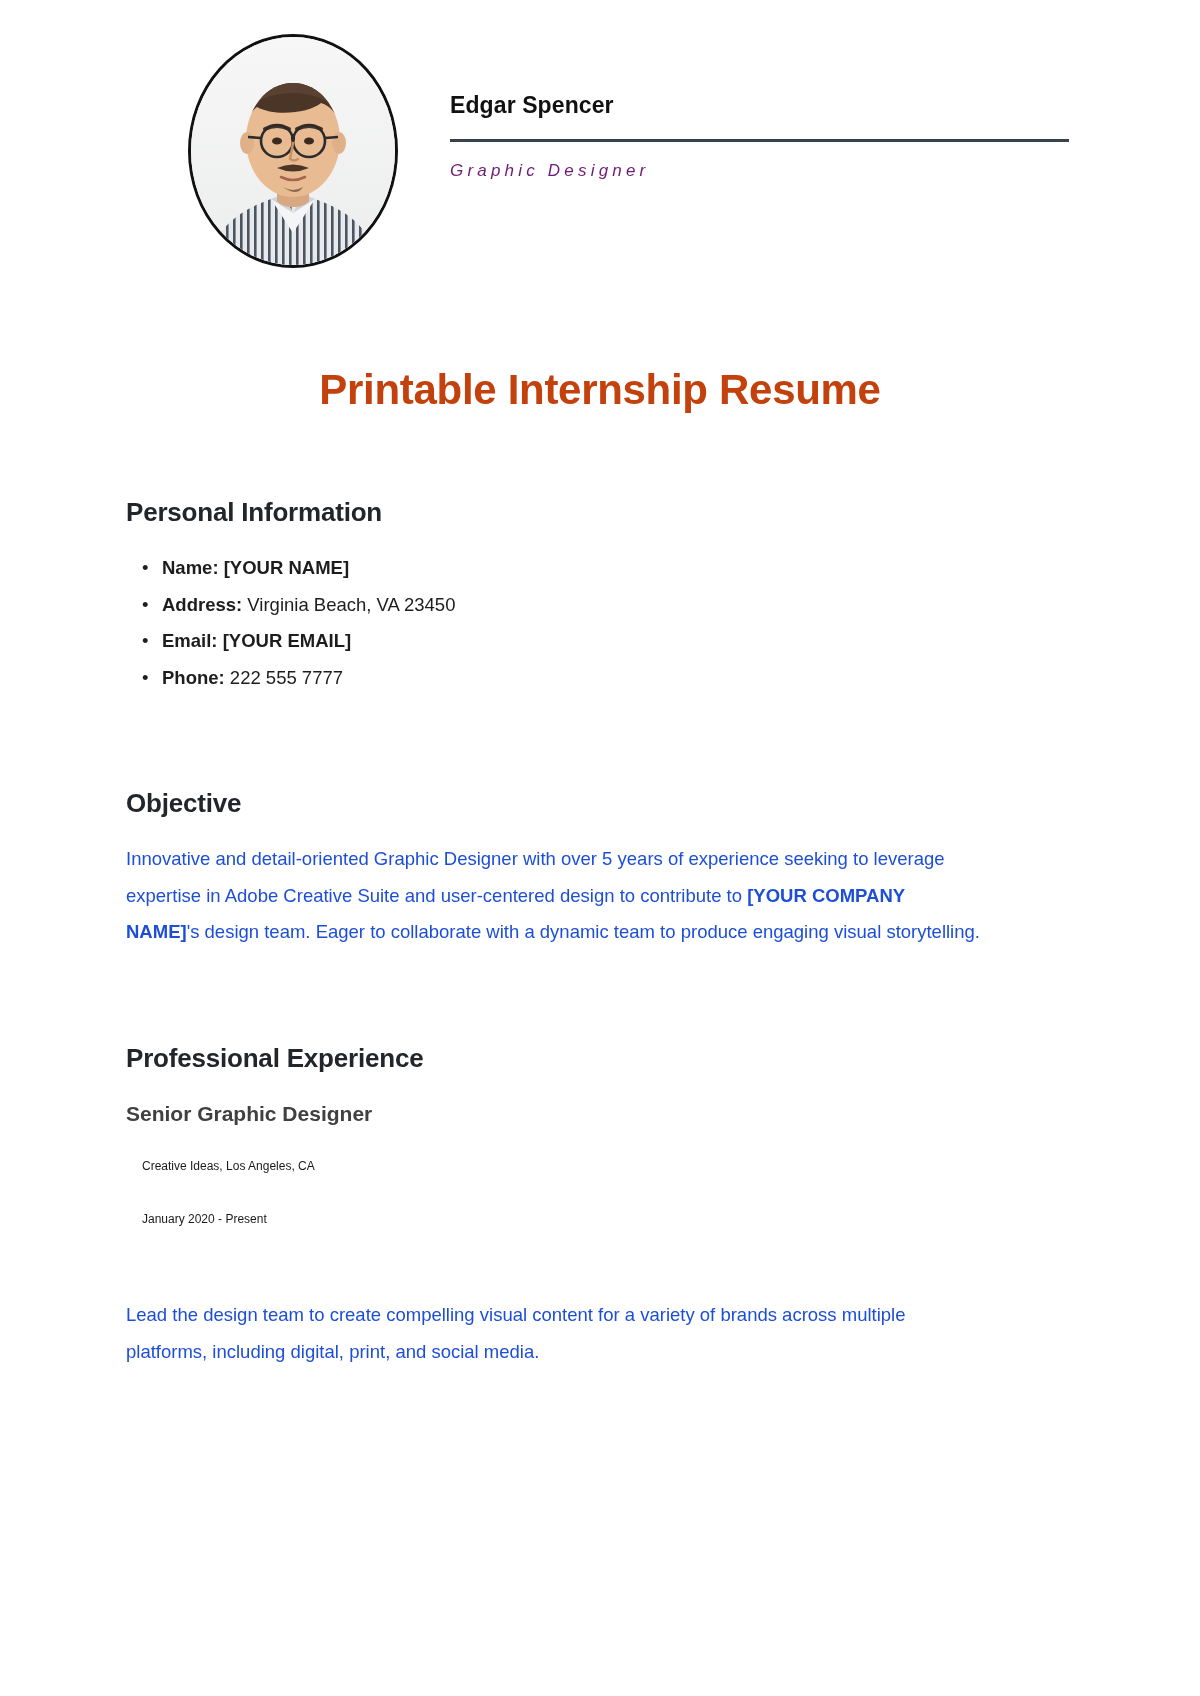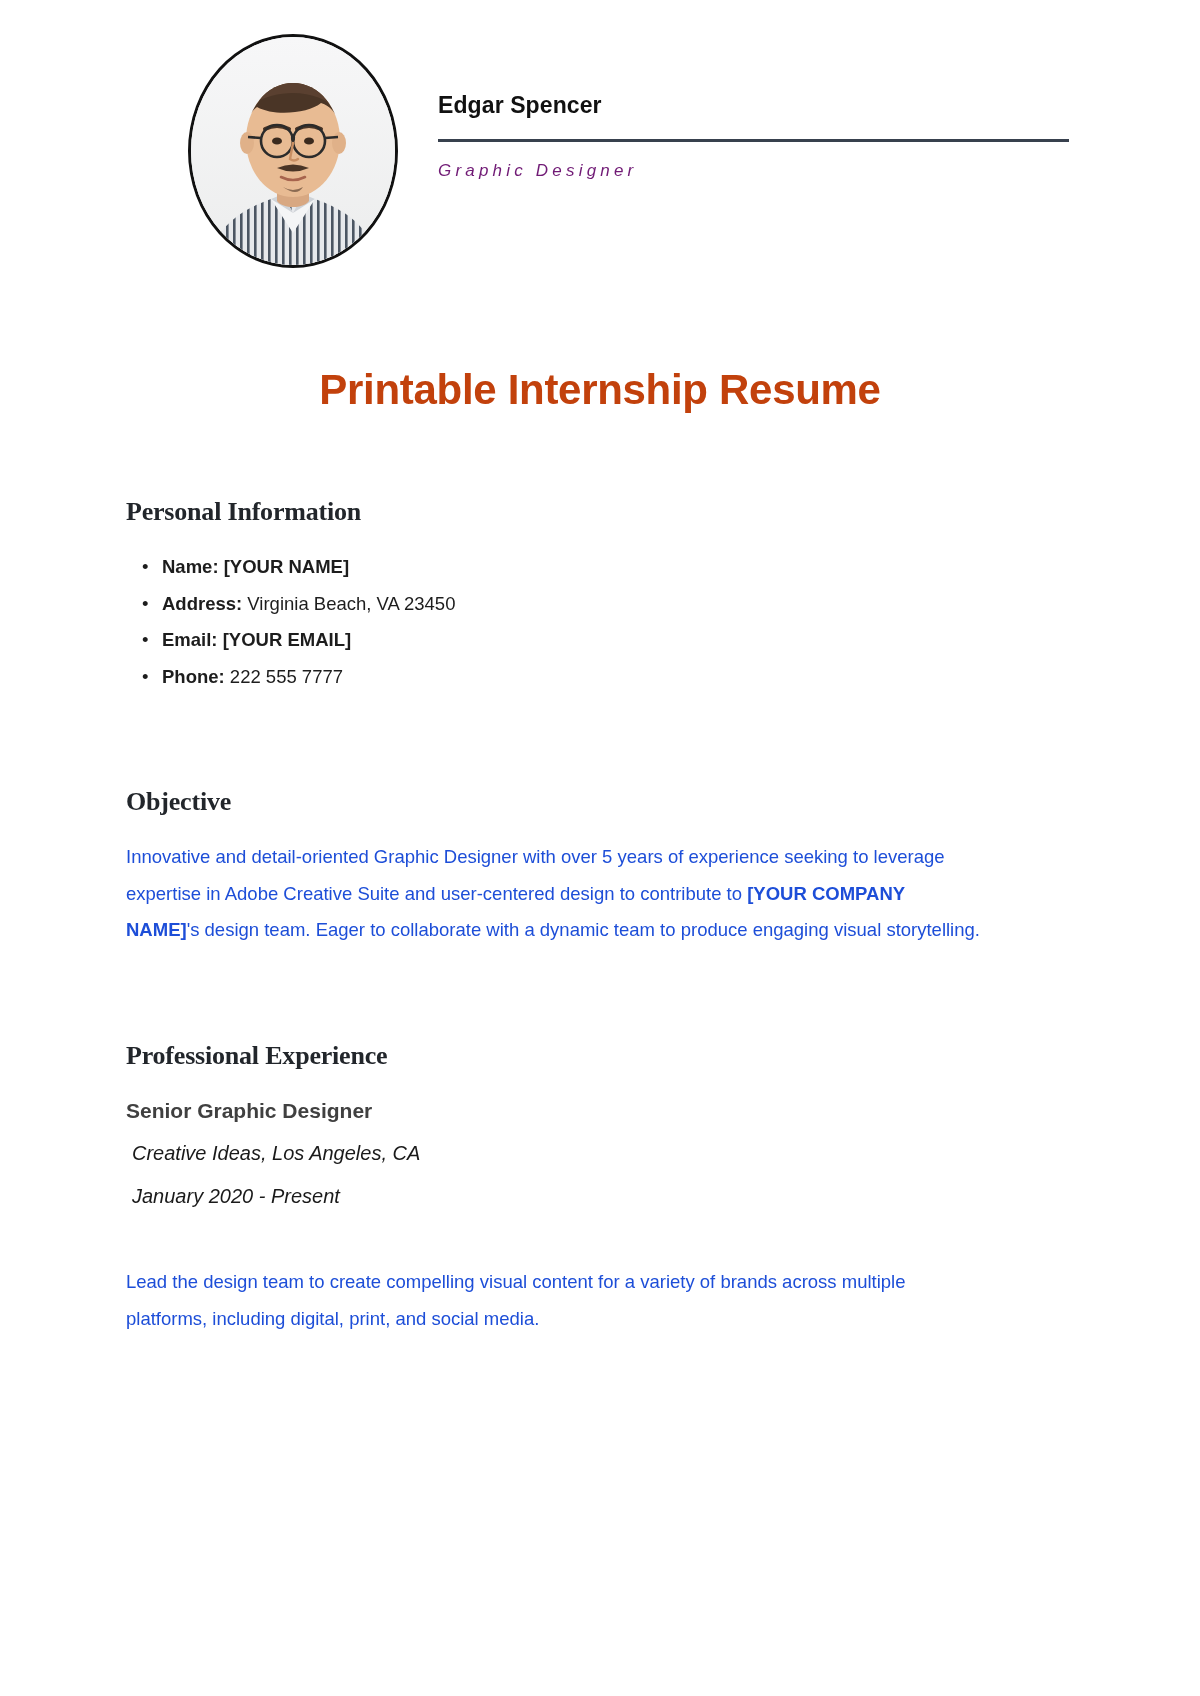--- a/index.html
+++ b/index.html
@@ -55,21 +55,21 @@
     border-radius: 50%;
     border: 3px solid #111111;
     overflow: hidden;
     background: #f2f3f4;
   }
 
   .avatar svg { display: block; width: 100%; height: 100%; }
 
   .header-text {
     flex: 1 1 auto;
-    margin-left: 42px;
+    margin-left: 54px;
     padding-top: 58px;
   }
 
   .person-name {
     font-family: "Liberation Sans", sans-serif;
     font-weight: 700;
     font-size: 23px;
     letter-spacing: 0.1px;
     color: #111111;
     line-height: 1.2;
@@ -108,21 +108,21 @@
   .content {
     position: absolute;
     left: 126px;
     top: 497px;
     width: 856px;
   }
 
   .section { margin-bottom: 0; }
 
   .section-heading {
-    font-family: Liberation Serif, serif;
+    font-family: Liberation Sans, sans-serif;
     font-weight: 700;
     font-size: 26px;
     letter-spacing: -0.2px;
     color: #22262b;
     margin: 0 0 22px 0;
   }
 
   .info-list {
     list-style: none;
     margin: 0;
@@ -165,25 +165,24 @@
 
   .job-title {
     font-weight: 700;
     font-size: 21px;
     line-height: 36.5px;
     color: #404040;
     margin: 0;
   }
 
   .job-meta {
-    font-style: italic;
-    font-size: 20px;
+    font-size: 12px;
     line-height: 36.5px;
     color: #1a1a1a;
-    margin: 6px;
+    margin: 16px;
   }
 
   .job-gap { height: 44px; }
 </style>
 </head>
 <body>
 
 <div class="page">
 
   <div class="header">

